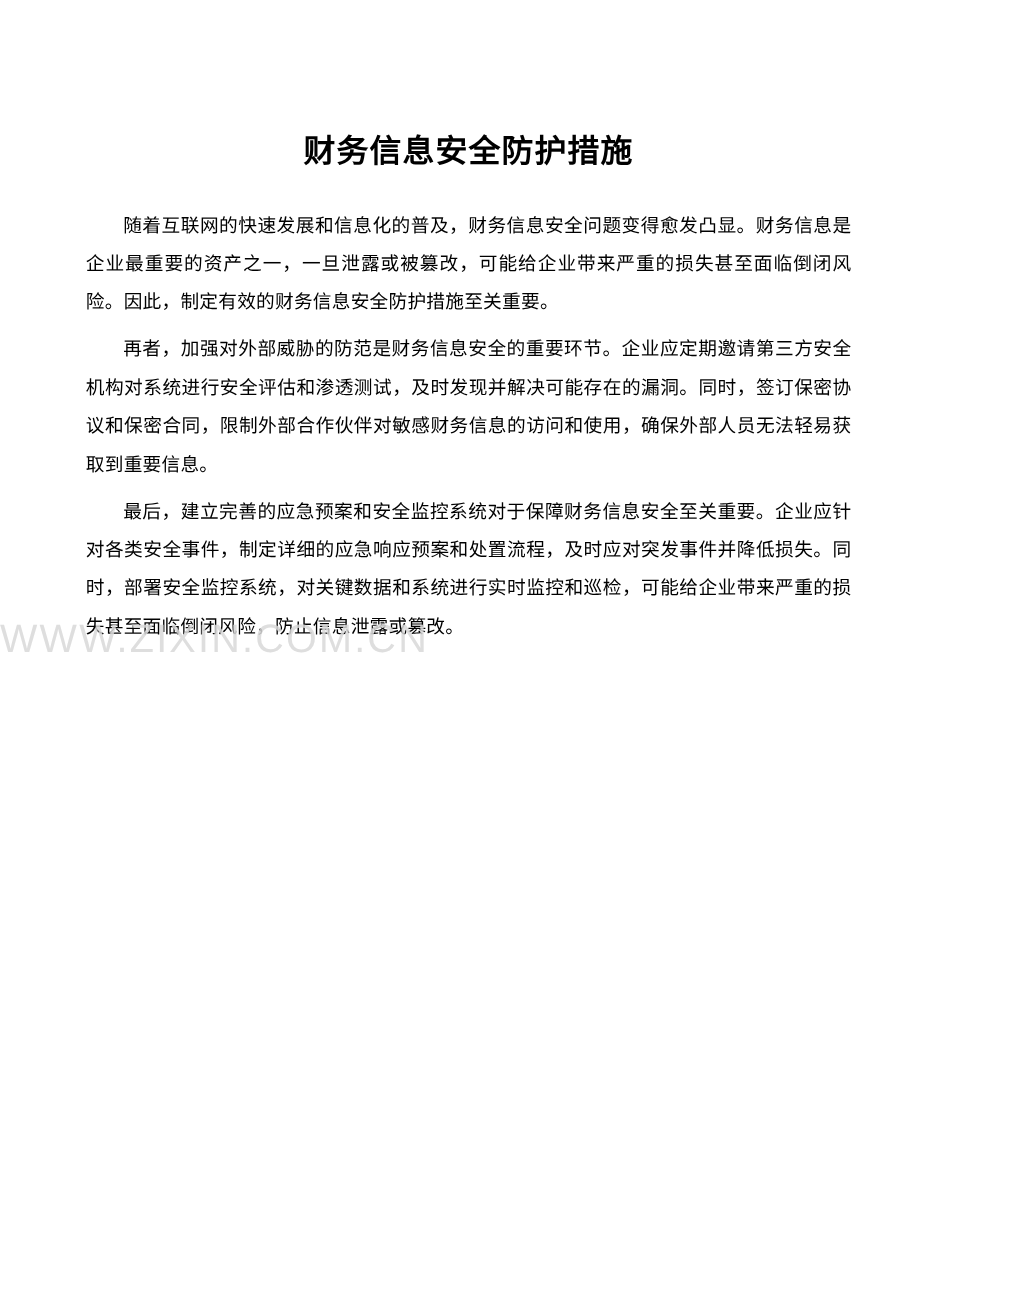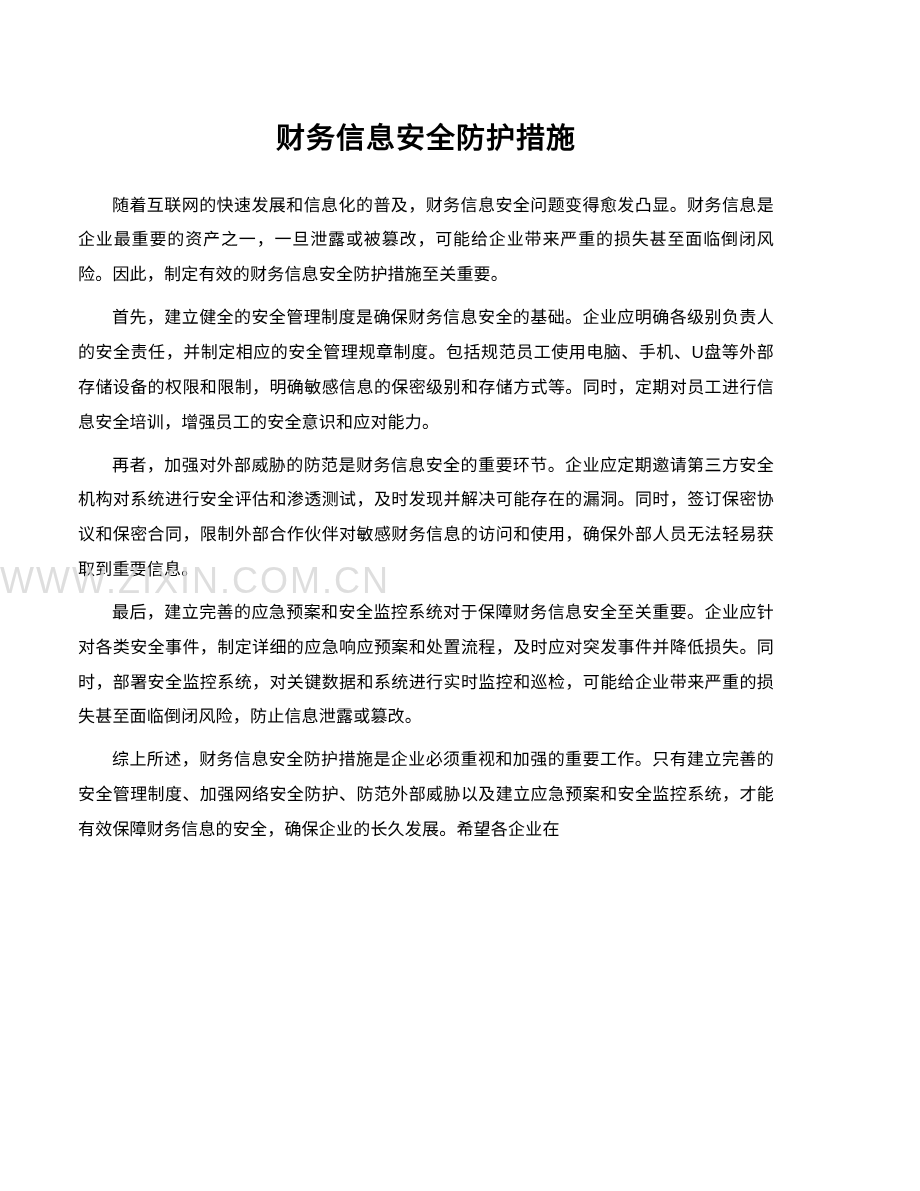--- a/index.html
+++ b/index.html
@@ -57,20 +57,18 @@
   }
 </style>
 </head>
 <body>
 
 <div class="page">
 
   <h1 class="doc-title">财务信息安全防护措施</h1>
 
   <p class="para">随着互联网的快速发展和信息化的普及，财务信息安全问题变得愈发凸显。财务信息是企业最重要的资产之一，一旦泄露或被篡改，可能给企业带来严重的损失甚至面临倒闭风险。因此，制定有效的财务信息安全防护措施至关重要。</p>
-  <p class="para">首先，建立健全的安全管理制度是确保财务信息安全的基础。企业应明确各级别负责人的安全责任，并制定相应的安全管理规章制度。包括规范员工使用电脑、手机、U盘等外部存储设备的权限和限制，明确敏感信息的保密级别和存储方式等。同时，定期对员工进行信息安全培训，增强员工的安全意识和应对能力。</p>
   <p class="para">再者，加强对外部威胁的防范是财务信息安全的重要环节。企业应定期邀请第三方安全机构对系统进行安全评估和渗透测试，及时发现并解决可能存在的漏洞。同时，签订保密协议和保密合同，限制外部合作伙伴对敏感财务信息的访问和使用，确保外部人员无法轻易获取到重要信息。</p>
   <p class="para">最后，建立完善的应急预案和安全监控系统对于保障财务信息安全至关重要。企业应针对各类安全事件，制定详细的应急响应预案和处置流程，及时应对突发事件并降低损失。同时，部署安全监控系统，对关键数据和系统进行实时监控和巡检，可能给企业带来严重的损失甚至面临倒闭风险，防止信息泄露或篡改。</p>
-  <p class="para">综上所述，财务信息安全防护措施是企业必须重视和加强的重要工作。只有建立完善的安全管理制度、加强网络安全防护、防范外部威胁以及建立应急预案和安全监控系统，才能有效保障财务信息的安全，确保企业的长久发展。希望各企业在</p>
 
 </div>
 
 <div class="watermark">WWW.ZIXIN.COM.CN</div>
 
 </body></html>

